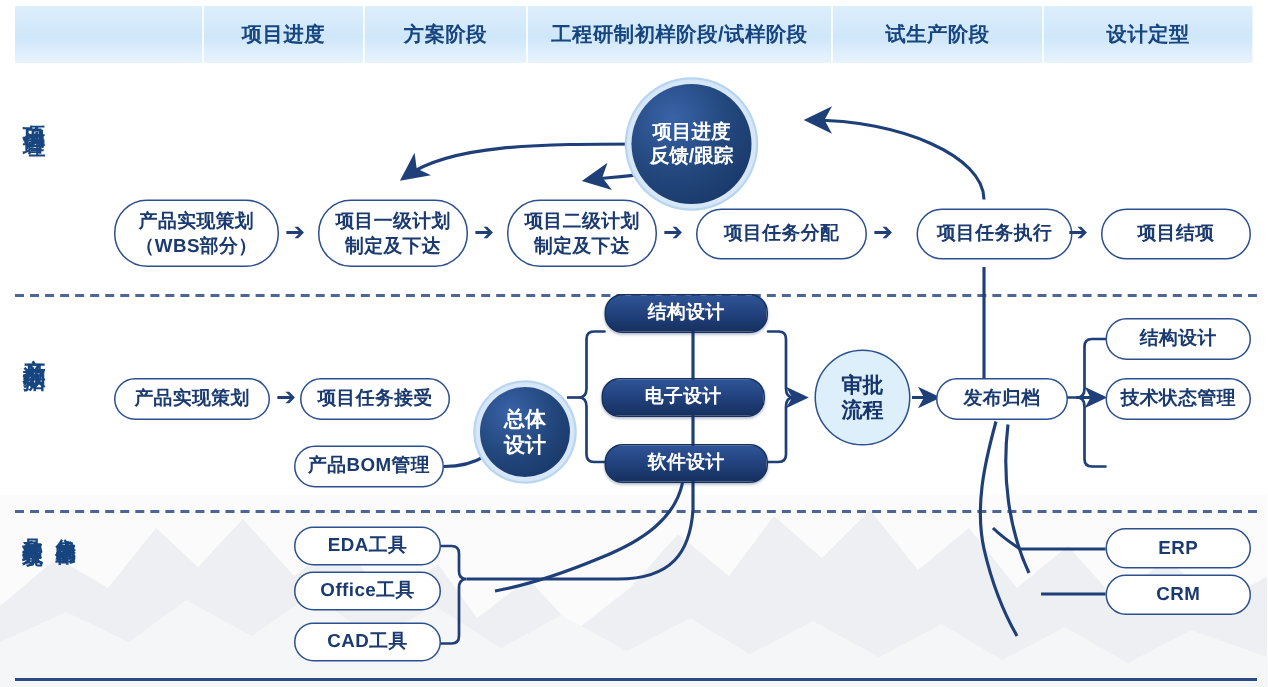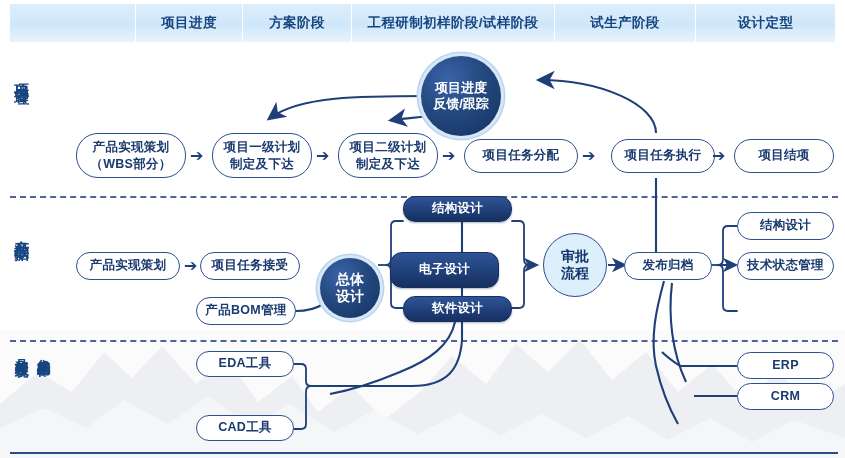--- a/index.html
+++ b/index.html
@@ -203,30 +203,31 @@
 
   <div class="pill" style="left:76px;top:252px;width:104px;height:28px;">产品实现策划</div>
   <div class="arrow-glyph" style="left:184px;top:258px;">➔</div>
   <div class="pill" style="left:200px;top:252px;width:100px;height:28px;">项目任务接受</div>
   <div class="pill" style="left:196px;top:297px;width:100px;height:28px;">产品BOM管理</div>
 
   <div class="circ navy" style="left:320px;top:235px;width:60px;height:60px;font-size:14px;margin-top:23px;">总体
 设计</div>
 
   <div class="pill dark" style="left:403px;top:196px;width:109px;height:26px;">结构设计</div>
-  <div class="pill dark" style="left:390px;top:252px;width:109px;height:36px;">电子设计</div>
+  <div class="pill dark" style="left:401px;top:252px;width:109px;height:26px;">电子设计</div>
   <div class="pill dark" style="left:403px;top:296px;width:109px;height:26px;">软件设计</div>
 
   <div class="circ lite" style="left:543px;top:233px;width:64px;height:64px;">审批
 流程</div>
 
   <div class="pill" style="left:624px;top:252px;width:88px;height:28px;">发布归档</div>
 
   <div class="pill" style="left:737px;top:212px;width:97px;height:28px;">结构设计</div>
   <div class="pill" style="left:737px;top:252px;width:97px;height:28px;">技术状态管理</div>
 
   <div class="pill" style="left:196px;top:351px;width:98px;height:26px;">EDA工具</div>
+  <div class="pill" style="left:196px;top:381px;width:98px;height:26px;">Office工具</div>
   <div class="pill" style="left:196px;top:415px;width:98px;height:26px;">CAD工具</div>
 
   <div class="pill" style="left:737px;top:352px;width:97px;height:27px;text-align:right;">ERP</div>
   <div class="pill" style="left:737px;top:383px;width:97px;height:27px;">CRM</div>
 
 </div>
 
 </body></html>

